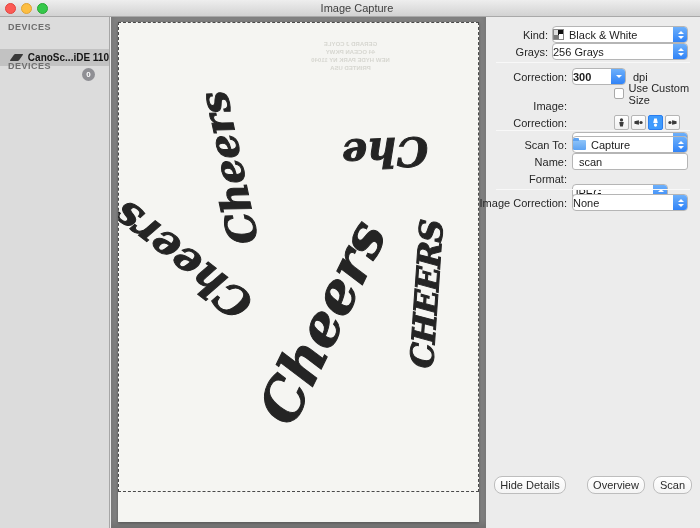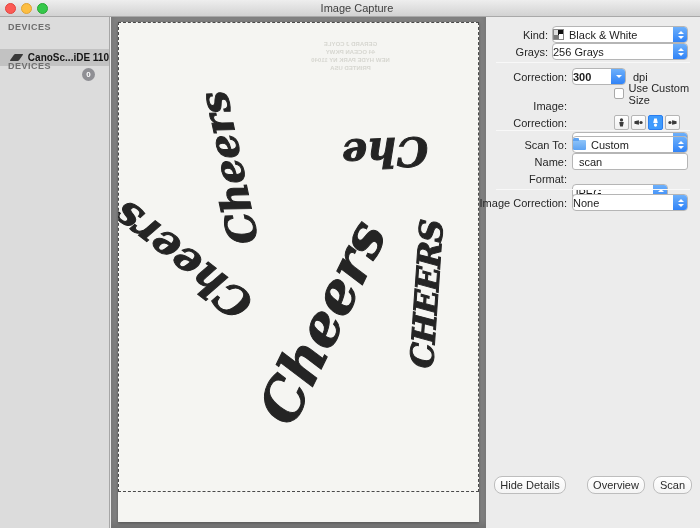--- a/index.html
+++ b/index.html
@@ -220,21 +220,21 @@
           <path d="M2.5 4.5 h5 l-1 5 h-3 z"></path>
         </svg>
     </span>
   </div>
 
   <div class="sep" style="top:113px;"></div>
 
   <span class="lbl" style="right:133px; top:122px;">Scan To:</span>
   <div class="dd" style="left:86px; top:119px; width:116px;">
     <span class="folder"></span>
-    <span>Custom</span>
+    <span>Capture</span>
     <span class="stepper">
         <span class="chev up"></span>
         <span class="chev dn"></span>
       </span>
   </div>
 
   <span class="lbl" style="right:133px; top:139px;">Name:</span>
   <input class="txt-input" style="left: 86px; top: 136px; width: 116px;" value="scan">
 
   <span class="lbl" style="right:133px; top:156px;">Format:</span>

